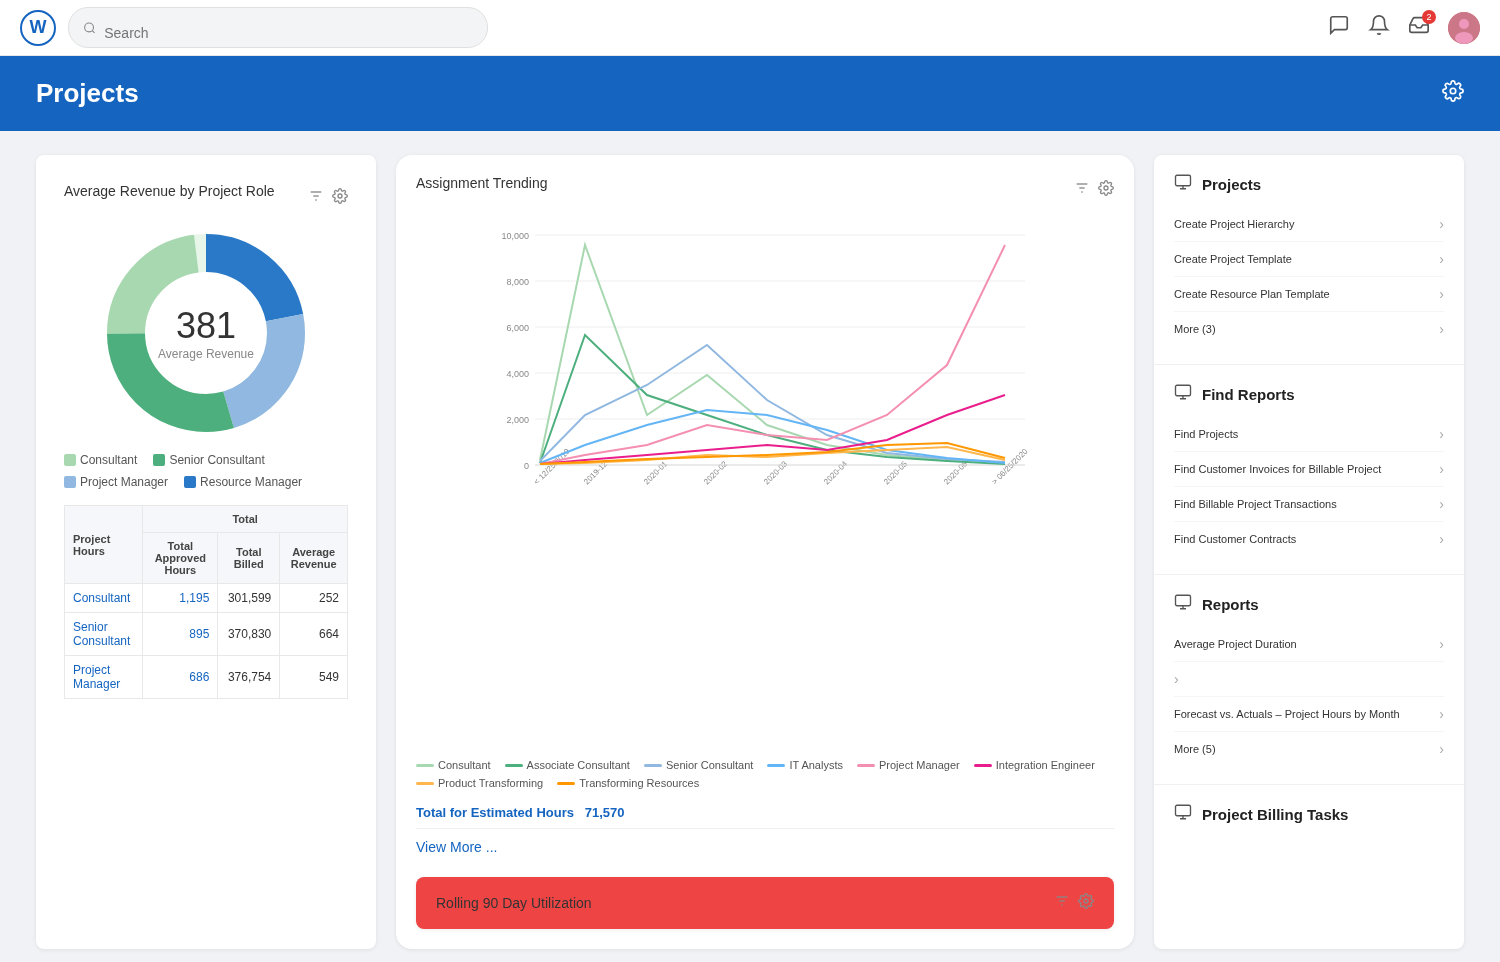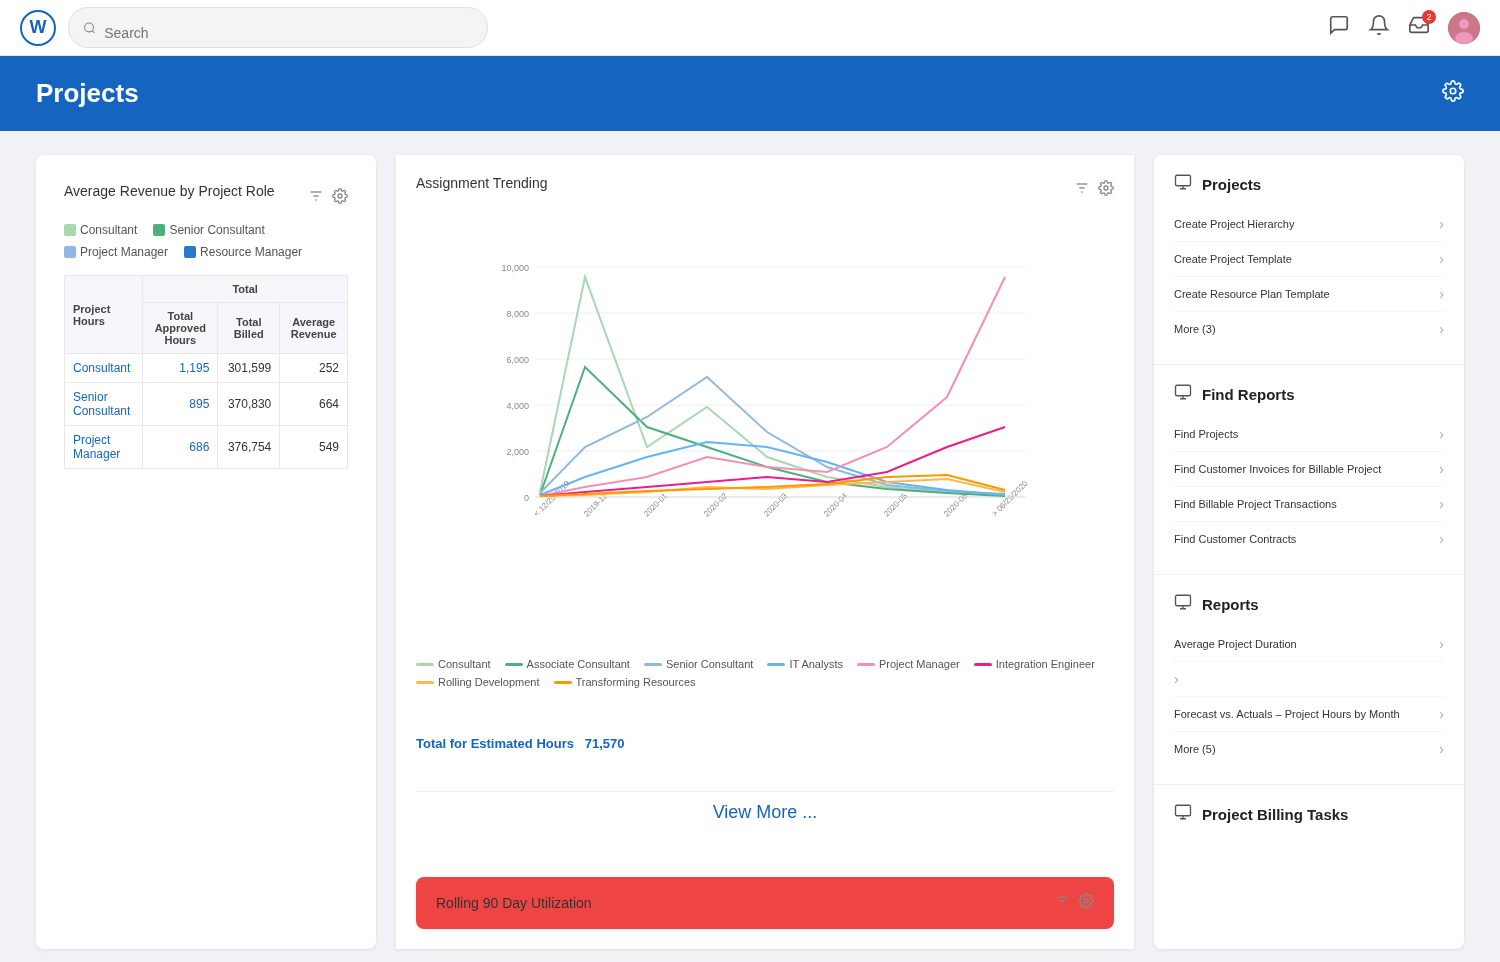--- a/index.html
+++ b/index.html
@@ -78,42 +78,41 @@
     .data-table th { background: #f5f7fa; padding: 7px 8px; text-align: center; font-weight: 600; color: #444; border: 1px solid #e8e8e8; font-size: 11px; }
     .data-table td { padding: 7px 8px; border: 1px solid #e8e8e8; color: #333; }
     .data-table td.role-cell { color: #1565c0; font-weight: 500; }
     .data-table td.num-cell { text-align: right; }
     .data-table td.blue-num { color: #1565c0; text-align: right; }
     .col-header-main { background: #f5f7fa; text-align: center; font-weight: 700; font-size: 11px; color: #444; border: 1px solid #e8e8e8; padding: 5px; }
 
     
     .middle-panel {
       background: #fff;
-      border-radius: 0;
+      border-radius: 16px;
       padding: 20px;
       flex: 1;
       box-shadow: 0 1px 4px rgba(0,0,0,0.08);
       display: flex;
       flex-direction: column;
-      gap: 32px;
     }
 
     
     .chart-area { flex: 1; position: relative; min-height: 300px; }
     svg.line-chart { width: 100%; height: 320px; }
 
     
     .chart-legend { display: flex; flex-wrap: wrap; gap: 6px 14px; font-size: 11px; color: #555; margin: 8px 0; }
     .chart-legend-item { display: flex; align-items: center; gap: 4px; }
     .legend-line { width: 18px; height: 3px; border-radius: 2px; }
 
     .total-row { font-size: 13px; color: #333; margin: 8px 0; }
     .total-row span { color: #1565c0; font-weight: 600; }
 
-    .view-more { text-align: center; color: #1565c0; font-size: 18px; cursor: pointer; padding: 10px 0; border-top: 1px solid #f0f0f0; margin-top: auto; }
+    .view-more { text-align: left; color: #1565c0; font-size: 14px; cursor: pointer; padding: 10px 0; border-top: 1px solid #f0f0f0; margin-top: auto; }
 
     
     .rolling-stub { background: #ef4444; border-radius: 8px; padding: 16px 20px; margin-top: 16px; box-shadow: 0 1px 4px rgba(0,0,0,0.08); display: flex; align-items: center; justify-content: space-between; }
     .rolling-title { font-size: 14px; font-weight: 500; color: #333; }
 
     
     .right-panel {
       flex: 0 0 310px;
       display: flex;
       flex-direction: column;
@@ -213,20 +212,40 @@
         </span>
         <span>
           <svg width="16" height="16" viewBox="0 0 24 24" fill="none" stroke="#888" stroke-width="2">
               <circle cx="12" cy="12" r="3"></circle>
               <path d="M19.4 15a1.65 1.65 0 00.33 1.82l.06.06a2 2 0 010 2.83 2 2 0 01-2.83 0l-.06-.06a1.65 1.65 0 00-1.82-.33 1.65 1.65 0 00-1 1.51V21a2 2 0 01-4 0v-.09A1.65 1.65 0 009 19.4a1.65 1.65 0 00-1.82.33l-.06.06a2 2 0 01-2.83-2.83l.06-.06A1.65 1.65 0 004.68 15a1.65 1.65 0 00-1.51-1H3a2 2 0 010-4h.09A1.65 1.65 0 004.6 9a1.65 1.65 0 00-.33-1.82l-.06-.06a2 2 0 012.83-2.83l.06.06A1.65 1.65 0 009 4.68a1.65 1.65 0 001-1.51V3a2 2 0 014 0v.09a1.65 1.65 0 001 1.51 1.65 1.65 0 001.82-.33l.06-.06a2 2 0 012.83 2.83l-.06.06A1.65 1.65 0 0019.4 9a1.65 1.65 0 001.51 1H21a2 2 0 010 4h-.09a1.65 1.65 0 00-1.51 1z"></path>
             </svg>
         </span>
       </div>
     </div>
 
+    <div class="donut-wrapper">
+      <div class="donut-center">
+        <svg viewBox="0 0 220 220" width="220" height="220">
+
+          <circle cx="110" cy="110" r="80" fill="none" stroke="#e8f5e9" stroke-width="38"></circle>
+
+          <circle cx="110" cy="110" r="80" fill="none" stroke="#2979c8" stroke-width="38" stroke-dasharray="110 392" stroke-dashoffset="0" transform="rotate(-90 110 110)"></circle>
+
+          <circle cx="110" cy="110" r="80" fill="none" stroke="#90b8e0" stroke-width="38" stroke-dasharray="118 384" stroke-dashoffset="-110" transform="rotate(-90 110 110)"></circle>
+
+          <circle cx="110" cy="110" r="80" fill="none" stroke="#4caf7d" stroke-width="38" stroke-dasharray="148 354" stroke-dashoffset="-228" transform="rotate(-90 110 110)"></circle>
+
+          <circle cx="110" cy="110" r="80" fill="none" stroke="#a8d8b0" stroke-width="38" stroke-dasharray="116 386" stroke-dashoffset="-376" transform="rotate(-90 110 110)"></circle>
+        </svg>
+        <div class="donut-label">
+          <div class="donut-value">381</div>
+          <div class="donut-sub">Average Revenue</div>
+        </div>
+      </div>
+    </div>
 
     <div class="legend">
       <div class="legend-item">
         <div class="legend-dot" style="background:#a8d8b0"></div>
         <span>Consultant</span>
       </div>
       <div class="legend-item">
         <div class="legend-dot" style="background:#4caf7d"></div>
         <span>Senior Consultant</span>
       </div>
@@ -362,21 +381,21 @@
       <div class="chart-legend-item">
         <div class="legend-line" style="background:#f48fb1"></div>
         <span>Project Manager</span>
       </div>
       <div class="chart-legend-item">
         <div class="legend-line" style="background:#e91e8c"></div>
         <span>Integration Engineer</span>
       </div>
       <div class="chart-legend-item">
         <div class="legend-line" style="background:#ffb74d"></div>
-        <span>Rolling Development</span>
+        <span>Product Transforming</span>
       </div>
       <div class="chart-legend-item">
         <div class="legend-line" style="background:#ff9800"></div>
         <span>Transforming Resources</span>
       </div>
     </div>
 
     <div class="total-row">
       <span>Total for Estimated Hours</span>&nbsp;&nbsp;
       <span style="color:#1565c0;font-weight:600">71,570</span>

